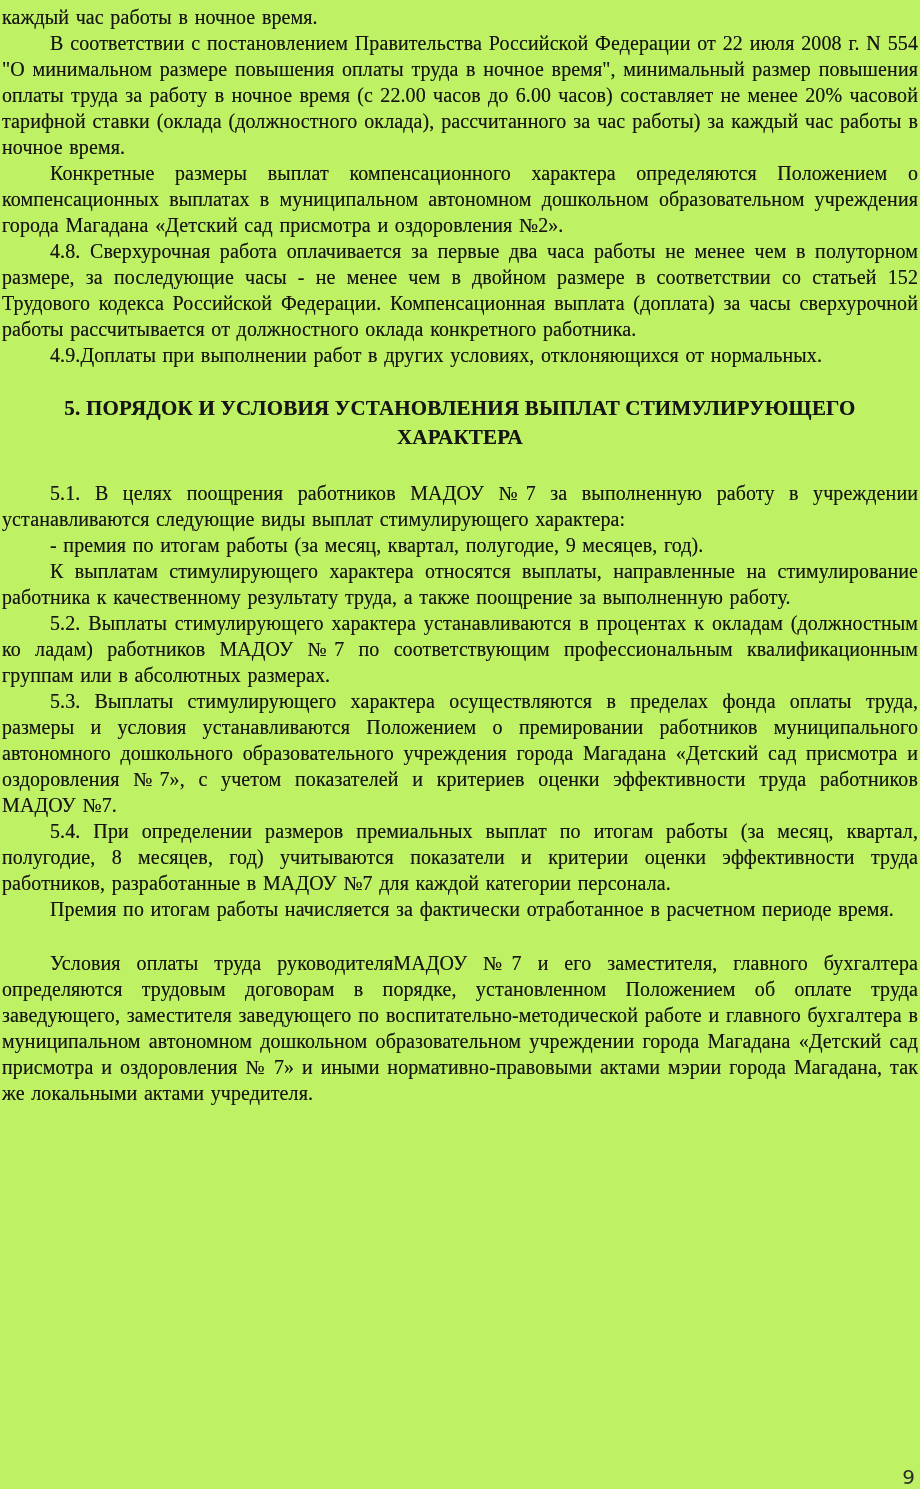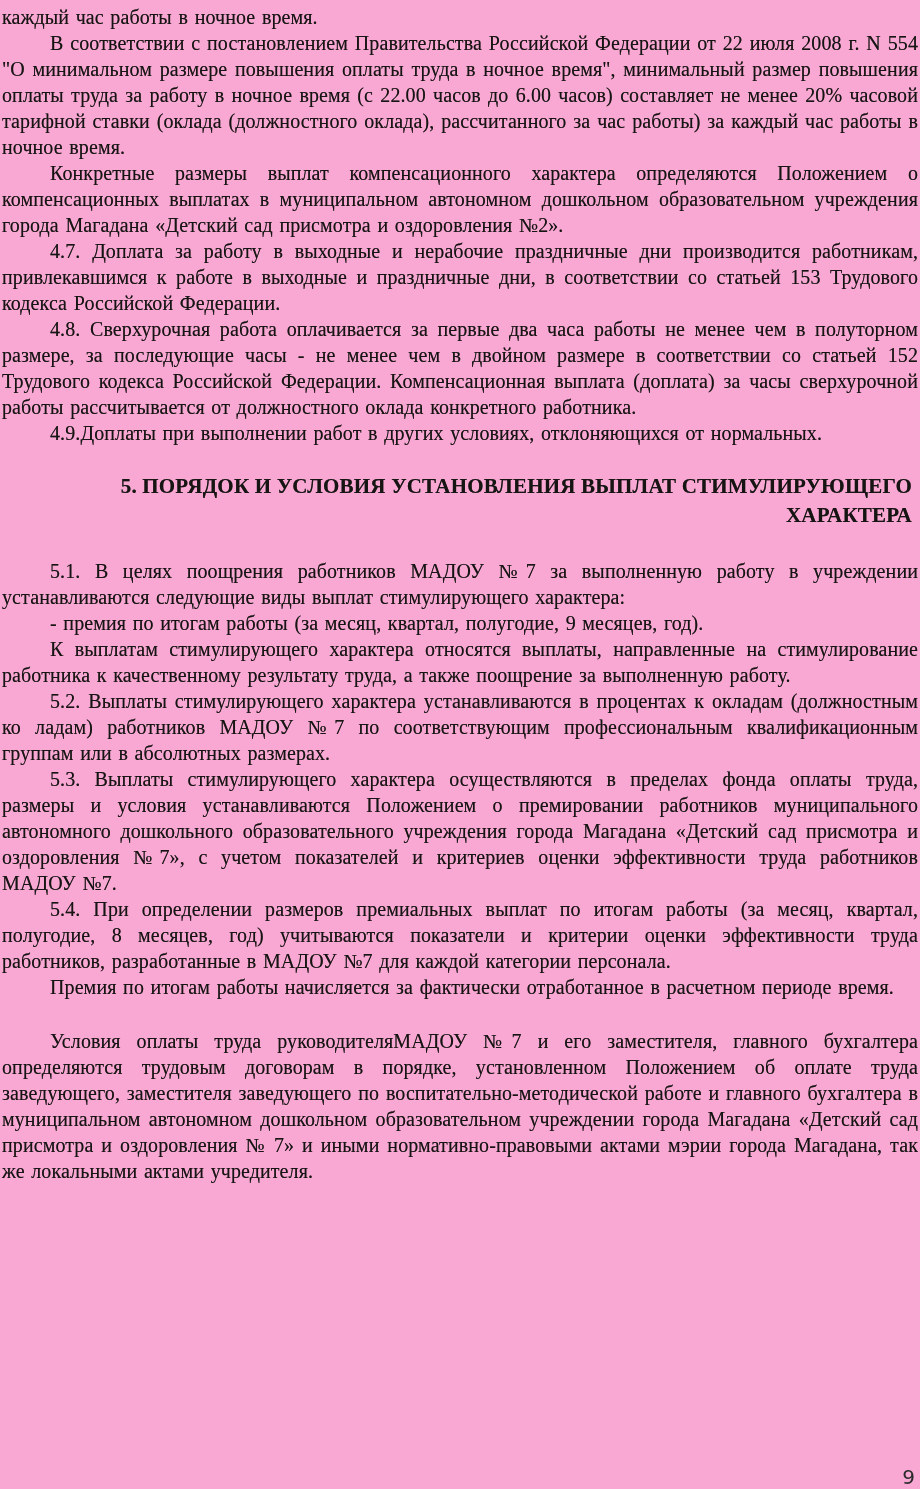--- a/index.html
+++ b/index.html
@@ -5,21 +5,21 @@
   html, body {
     margin: 0;
     padding: 0;
     background: #ffffff;
   }
   .page {
     position: relative;
     width: 920px;
     height: 1489px;
     box-sizing: border-box;
-    background: #f9a8d4;
+    background: #bef264;
     color: #171513;
     font-family: "Liberation Serif", serif;
     overflow: hidden;
     padding: 4px 2px 0 2px;
   }
   .para {
     margin: 0;
     font-size: 20px;
     line-height: 26px;
     text-align: justify;
@@ -30,21 +30,21 @@
     text-shadow: 0 0 0.4px rgba(20, 18, 16, 0.55);
   }
   .para.no-indent {
     text-indent: 0;
   }
   .heading {
     margin: 26px 6px 28px 6px;
     font-weight: bold;
     font-size: 21px;
     line-height: 29px;
-    text-align: right;
+    text-align: center;
     letter-spacing: 0.2px;
     text-shadow: 0 0 0.5px rgba(20, 18, 16, 0.6);
   }
   .heading .hline {
     display: block;
   }
   .page-number {
     position: absolute;
     right: 5px;
     bottom: 2px;
@@ -58,21 +58,20 @@
 <body>
 
 <div class="page">
 
   <p class="para no-indent">каждый час работы в ночное время.</p>
 
   <p class="para">В соответствии с постановлением Правительства Российской Федерации от 22 июля 2008 г. N 554 "О минимальном размере повышения оплаты труда в ночное время", минимальный размер повышения оплаты труда за работу в ночное время (с 22.00 часов до 6.00 часов) составляет не менее 20% часовой тарифной ставки (оклада (должностного оклада), рассчитанного за час работы) за каждый час работы в ночное время.</p>
 
   <p class="para">Конкретные размеры выплат компенсационного характера определяются Положением о компенсационных выплатах в муниципальном автономном дошкольном образовательном учреждения города Магадана «Детский сад присмотра и оздоровления №2».</p>
 
-  <p class="para">4.7. Доплата за работу в выходные и нерабочие праздничные дни производится работникам, привлекавшимся к работе в выходные и праздничные дни, в соответствии со статьей 153 Трудового кодекса Российской Федерации.</p>
 
   <p class="para">4.8. Сверхурочная работа оплачивается за первые два часа работы не менее чем в полуторном размере, за последующие часы - не менее чем в двойном размере в соответствии со статьей 152 Трудового кодекса Российской Федерации. Компенсационная выплата (доплата) за часы сверхурочной работы рассчитывается от должностного оклада конкретного работника.</p>
 
   <p class="para">4.9.Доплаты при выполнении работ в других условиях, отклоняющихся от нормальных.</p>
 
   <div class="heading">
     <span class="hline">5. ПОРЯДОК И УСЛОВИЯ УСТАНОВЛЕНИЯ ВЫПЛАТ СТИМУЛИРУЮЩЕГО</span>
     <span class="hline">ХАРАКТЕРА</span>
   </div>
 

